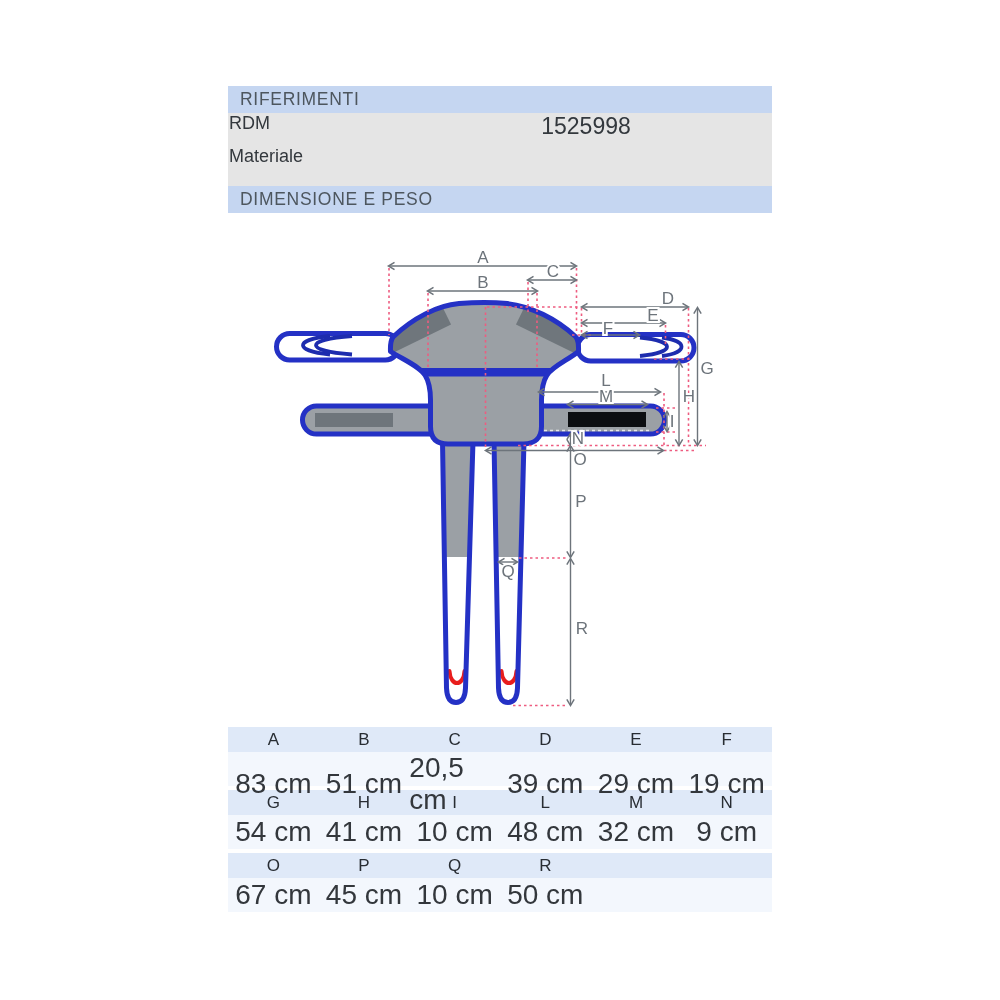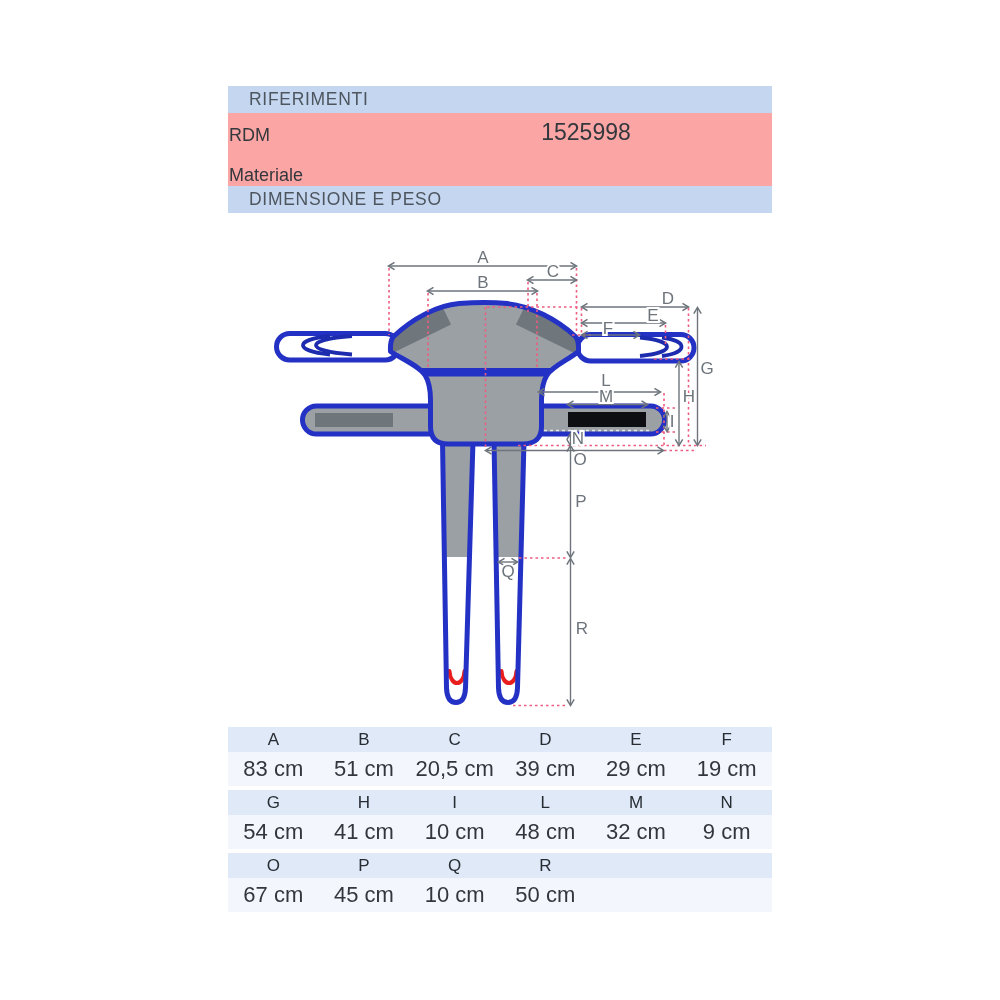--- a/index.html
+++ b/index.html
@@ -1,29 +1,29 @@
 <!DOCTYPE html>
 <html><head>
 <meta charset="utf-8">
 <style>
   html,body{margin:0;padding:0;background:#ffffff;}
   .page{position:relative;width:1000px;height:1000px;background:#ffffff;overflow:hidden;
         font-family:"Liberation Sans",sans-serif;}
   
   .specs{position:absolute;left:228px;top:86px;width:544px;}
   .sec-bar{height:27px;background:#c5d6f1;color:#4d565e;font-size:17.5px;letter-spacing:.7px;
-           display:flex;align-items:center;padding-left:21px;box-sizing:border-box;}
-  .spec-row{display:flex;align-items:flex-end;background:#fca5a5;color:#33383d;font-size:18px;}
+           display:flex;align-items:center;padding-left:12px;box-sizing:border-box;}
+  .spec-row{display:flex;align-items:flex-start;background:#e5e5e5;color:#33383d;font-size:18px;}
   .spec-row .lbl{width:172px;padding-left:1px;box-sizing:border-box;}
   .spec-row .val{flex:1;text-align:center;font-size:23px;}
   
   .dims{position:absolute;left:228px;top:727px;width:544px;}
   .dim-hrow,.dim-vrow{display:grid;grid-template-columns:repeat(6,1fr);}
   .dim-hrow{height:25px;background:#dfe9f8;color:#282d33;font-size:17px;}
-  .dim-vrow{height:34px;background:#f3f7fd;color:#33373c;font-size:22px;margin-bottom:4px;}
+  .dim-vrow{height:34px;background:#f3f7fd;color:#33373c;font-size:28px;margin-bottom:4px;}
   .dim-hrow>div,.dim-vrow>div{display:flex;align-items:center;justify-content:center;}
   
   .diagram{position:absolute;left:0;top:238px;}
   .bodyfill{fill:#9ba0a5;}
   .bluestroke{fill:none;stroke:#2431c5;stroke-width:5;stroke-linejoin:round;stroke-linecap:round;}
   .strap{fill:#ffffff;stroke:#2431c5;stroke-width:5;}
   .chev{fill:none;stroke:#1d2cae;stroke-width:3.8;}
   .belt-shape{fill:#9ba0a5;stroke:#2431c5;stroke-width:5;}
   .leg{fill:#ffffff;}
   .dim{stroke:#6d747b;stroke-width:1.4;fill:none;}

